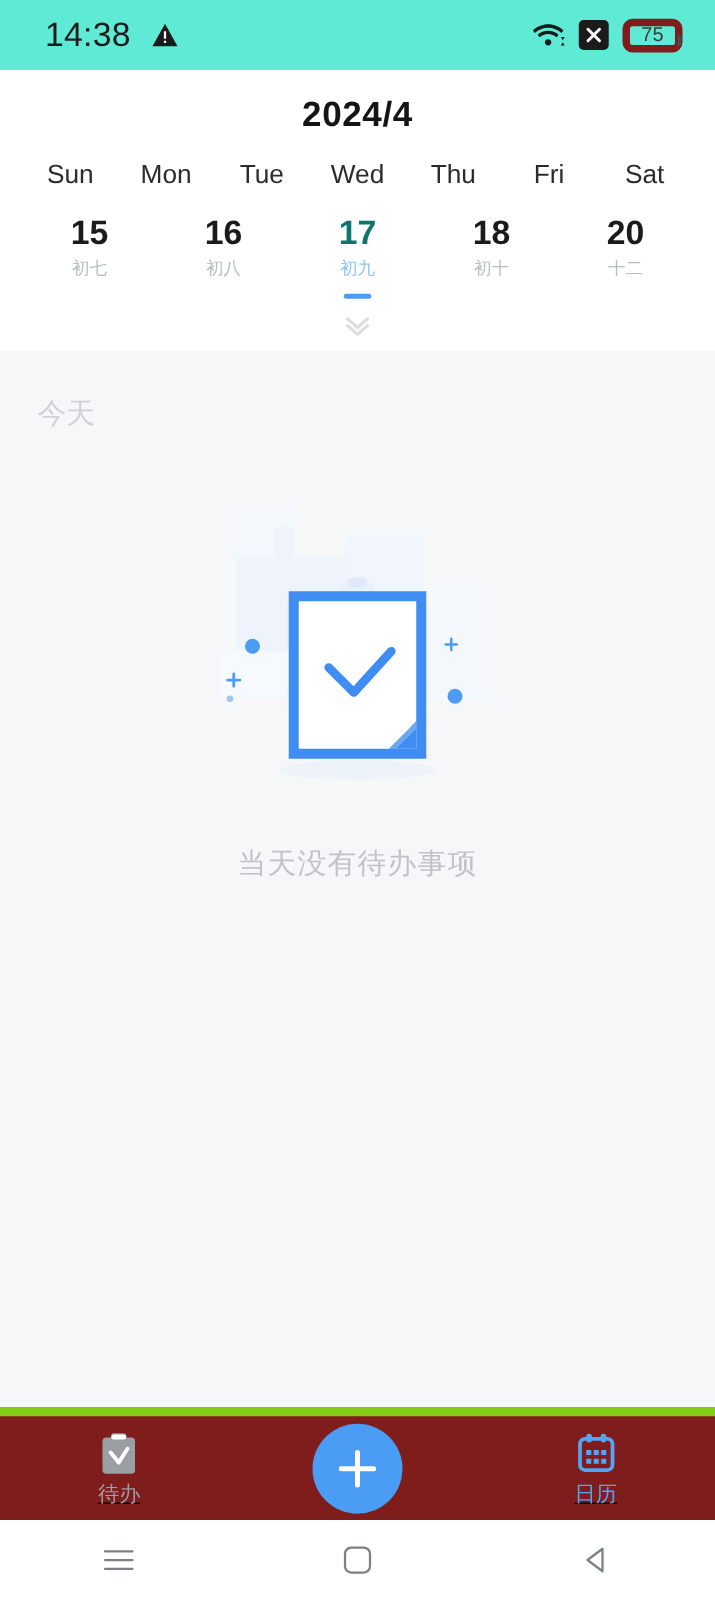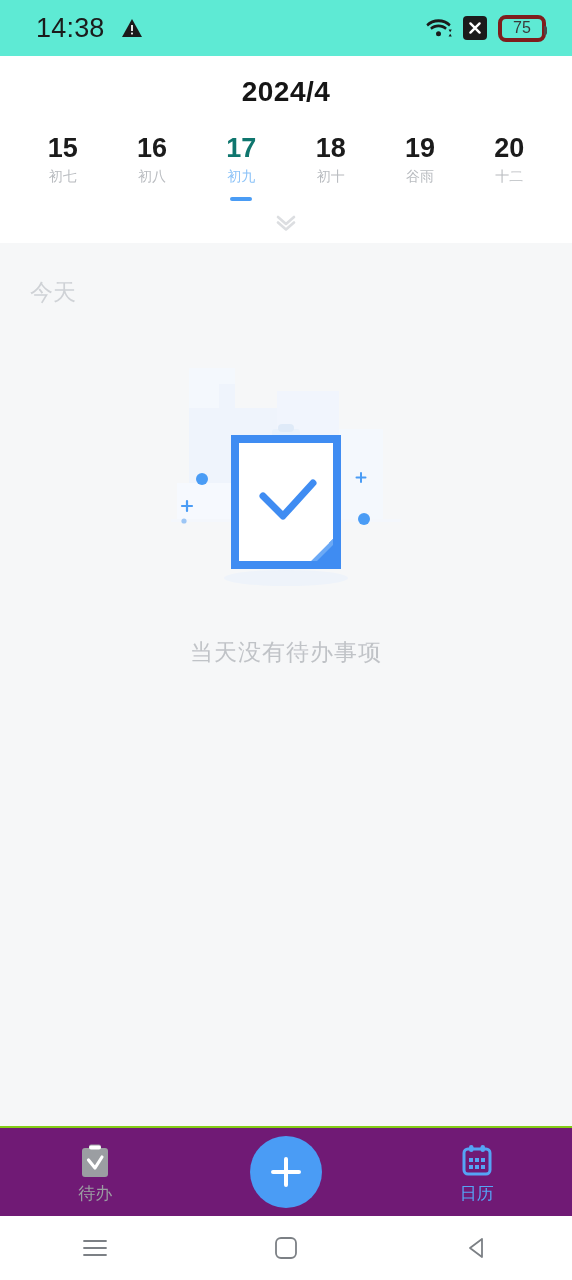--- a/index.html
+++ b/index.html
@@ -39,24 +39,24 @@
   .wifi-icon { width: 27px; height: 22px; display: block; }
   .xbadge {
     width: 24px; height: 24px;
     background: #1b1b1b;
     border-radius: 4px;
     display: flex; align-items: center; justify-content: center;
   }
   .xbadge svg { width: 14px; height: 14px; display: block; }
   .battery {
     width: 48px; height: 27px;
-    border: 4px solid #7f1d1d;
+    border: 6px solid #7f1d1d;
     border-radius: 8px;
     position: relative;
-    display: flex; align-items: center; justify-content: center;
+    display: flex; justify-content: center;
   }
   .battery::after {
     content: "";
     position: absolute;
     right: -5px; top: 7px;
     width: 3px; height: 9px;
     background: #4a4a4a;
     border-radius: 0 2px 2px 0;
   }
   .battery-text {
@@ -154,25 +154,26 @@
     margin-top: 24px;
     font-size: 23px;
     color: #c0c3c7;
     letter-spacing: 1px;
   }
 
   
   .tabbar {
     flex: 0 0 90px;
     height: 90px;
-    background: #701a75;
-    border-top: 2px solid #84cc16;
+    background: #7f1d1d;
+    border-top: 7px solid #84cc16;
     display: flex;
     align-items: center;
     position: relative;
+    text-decoration: underline;
   }
   .tab {
     flex: 1 1 0;
     display: flex;
     flex-direction: column;
     align-items: center;
     justify-content: center;
     gap: 6px;
     height: 100%;
   }
@@ -241,45 +242,49 @@
       </span>
       <span class="battery">
         <span class="battery-text">75</span>
       </span>
     </div>
   </div>
 
   <div class="cal-header">
     <div class="month-title">2024/4</div>
 
+    <div class="weekdays">
+      <div>Sun</div>
+      <div>Mon</div>
+      <div>Tue</div>
+      <div>Wed</div>
+      <div>Thu</div>
+      <div>Fri</div>
+      <div>Sat</div>
+    </div>
 
     <div class="days">
       <div class="day">
         <div class="num">15</div>
         <div class="lunar">初七</div>
         <div class="underline"></div>
       </div>
       <div class="day">
         <div class="num">16</div>
         <div class="lunar">初八</div>
         <div class="underline"></div>
       </div>
       <div class="day selected">
         <div class="num">17</div>
         <div class="lunar">初九</div>
         <div class="underline"></div>
       </div>
       <div class="day">
         <div class="num">18</div>
         <div class="lunar">初十</div>
-        <div class="underline"></div>
-      </div>
-      <div class="day">
-        <div class="num">19</div>
-        <div class="lunar">谷雨</div>
         <div class="underline"></div>
       </div>
       <div class="day">
         <div class="num">20</div>
         <div class="lunar">十二</div>
         <div class="underline"></div>
       </div>
     </div>
 
     <div class="expand-row">

